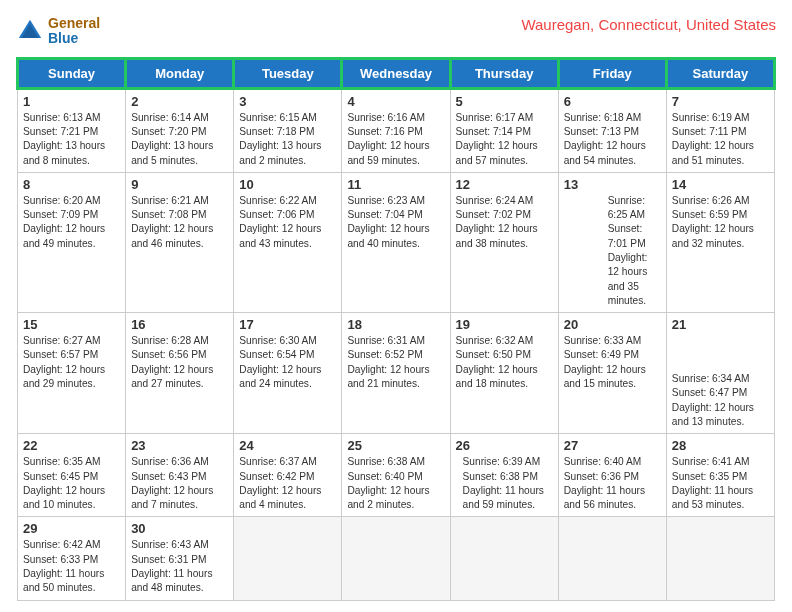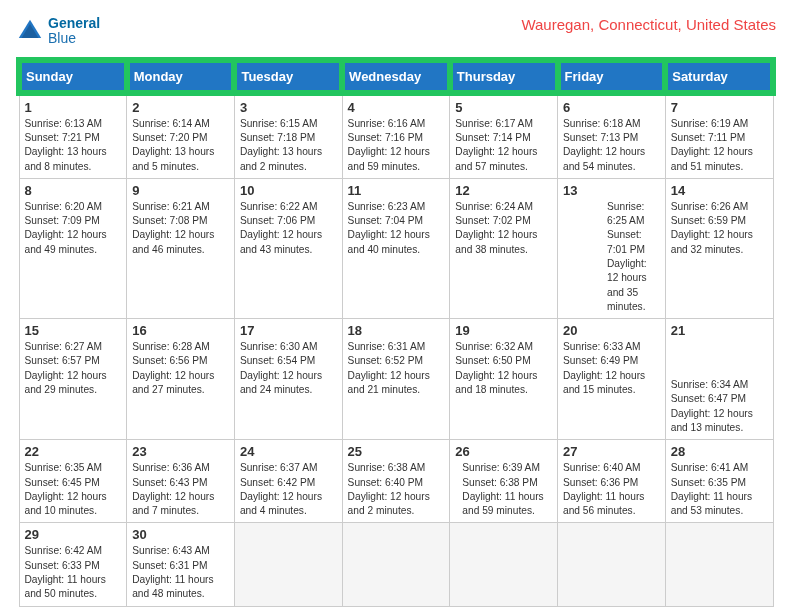--- a/index.html
+++ b/index.html
@@ -22,25 +22,25 @@
       gap: 4px;
     }
     .logo-text {
       display: flex;
       flex-direction: column;
       line-height: 1.1;
     }
     .logo-general {
       font-size: 14px;
       font-weight: bold;
-      color: #0369a1;
+      color: #a16207;
     }
     .logo-blue {
       font-size: 14px;
-      font-weight: normal;
+      font-weight: bold;
       color: #1a6faf;
     }
     .logo-icon {
       width: 28px;
       height: 28px;
     }
     .title-area {
       text-align: right;
     }
     .month-title {
@@ -56,22 +56,22 @@
       width: 100%;
       border-collapse: collapse;
       table-layout: fixed;
     }
     th {
       background-color: #2176c4;
       color: #fff;
       font-size: 13px;
       font-weight: bold;
       padding: 6px 4px;
-      text-align: left;
-      border: 6px solid #22c55e;
+      text-align: center;
+      border: 3px solid #22c55e;
     }
     td {
       border: 1px solid #ccc;
       vertical-align: top;
       padding: 4px 5px;
       font-size: 10.5px;
       color: #333;
       height: 80px;
       background: #fff;
     }

